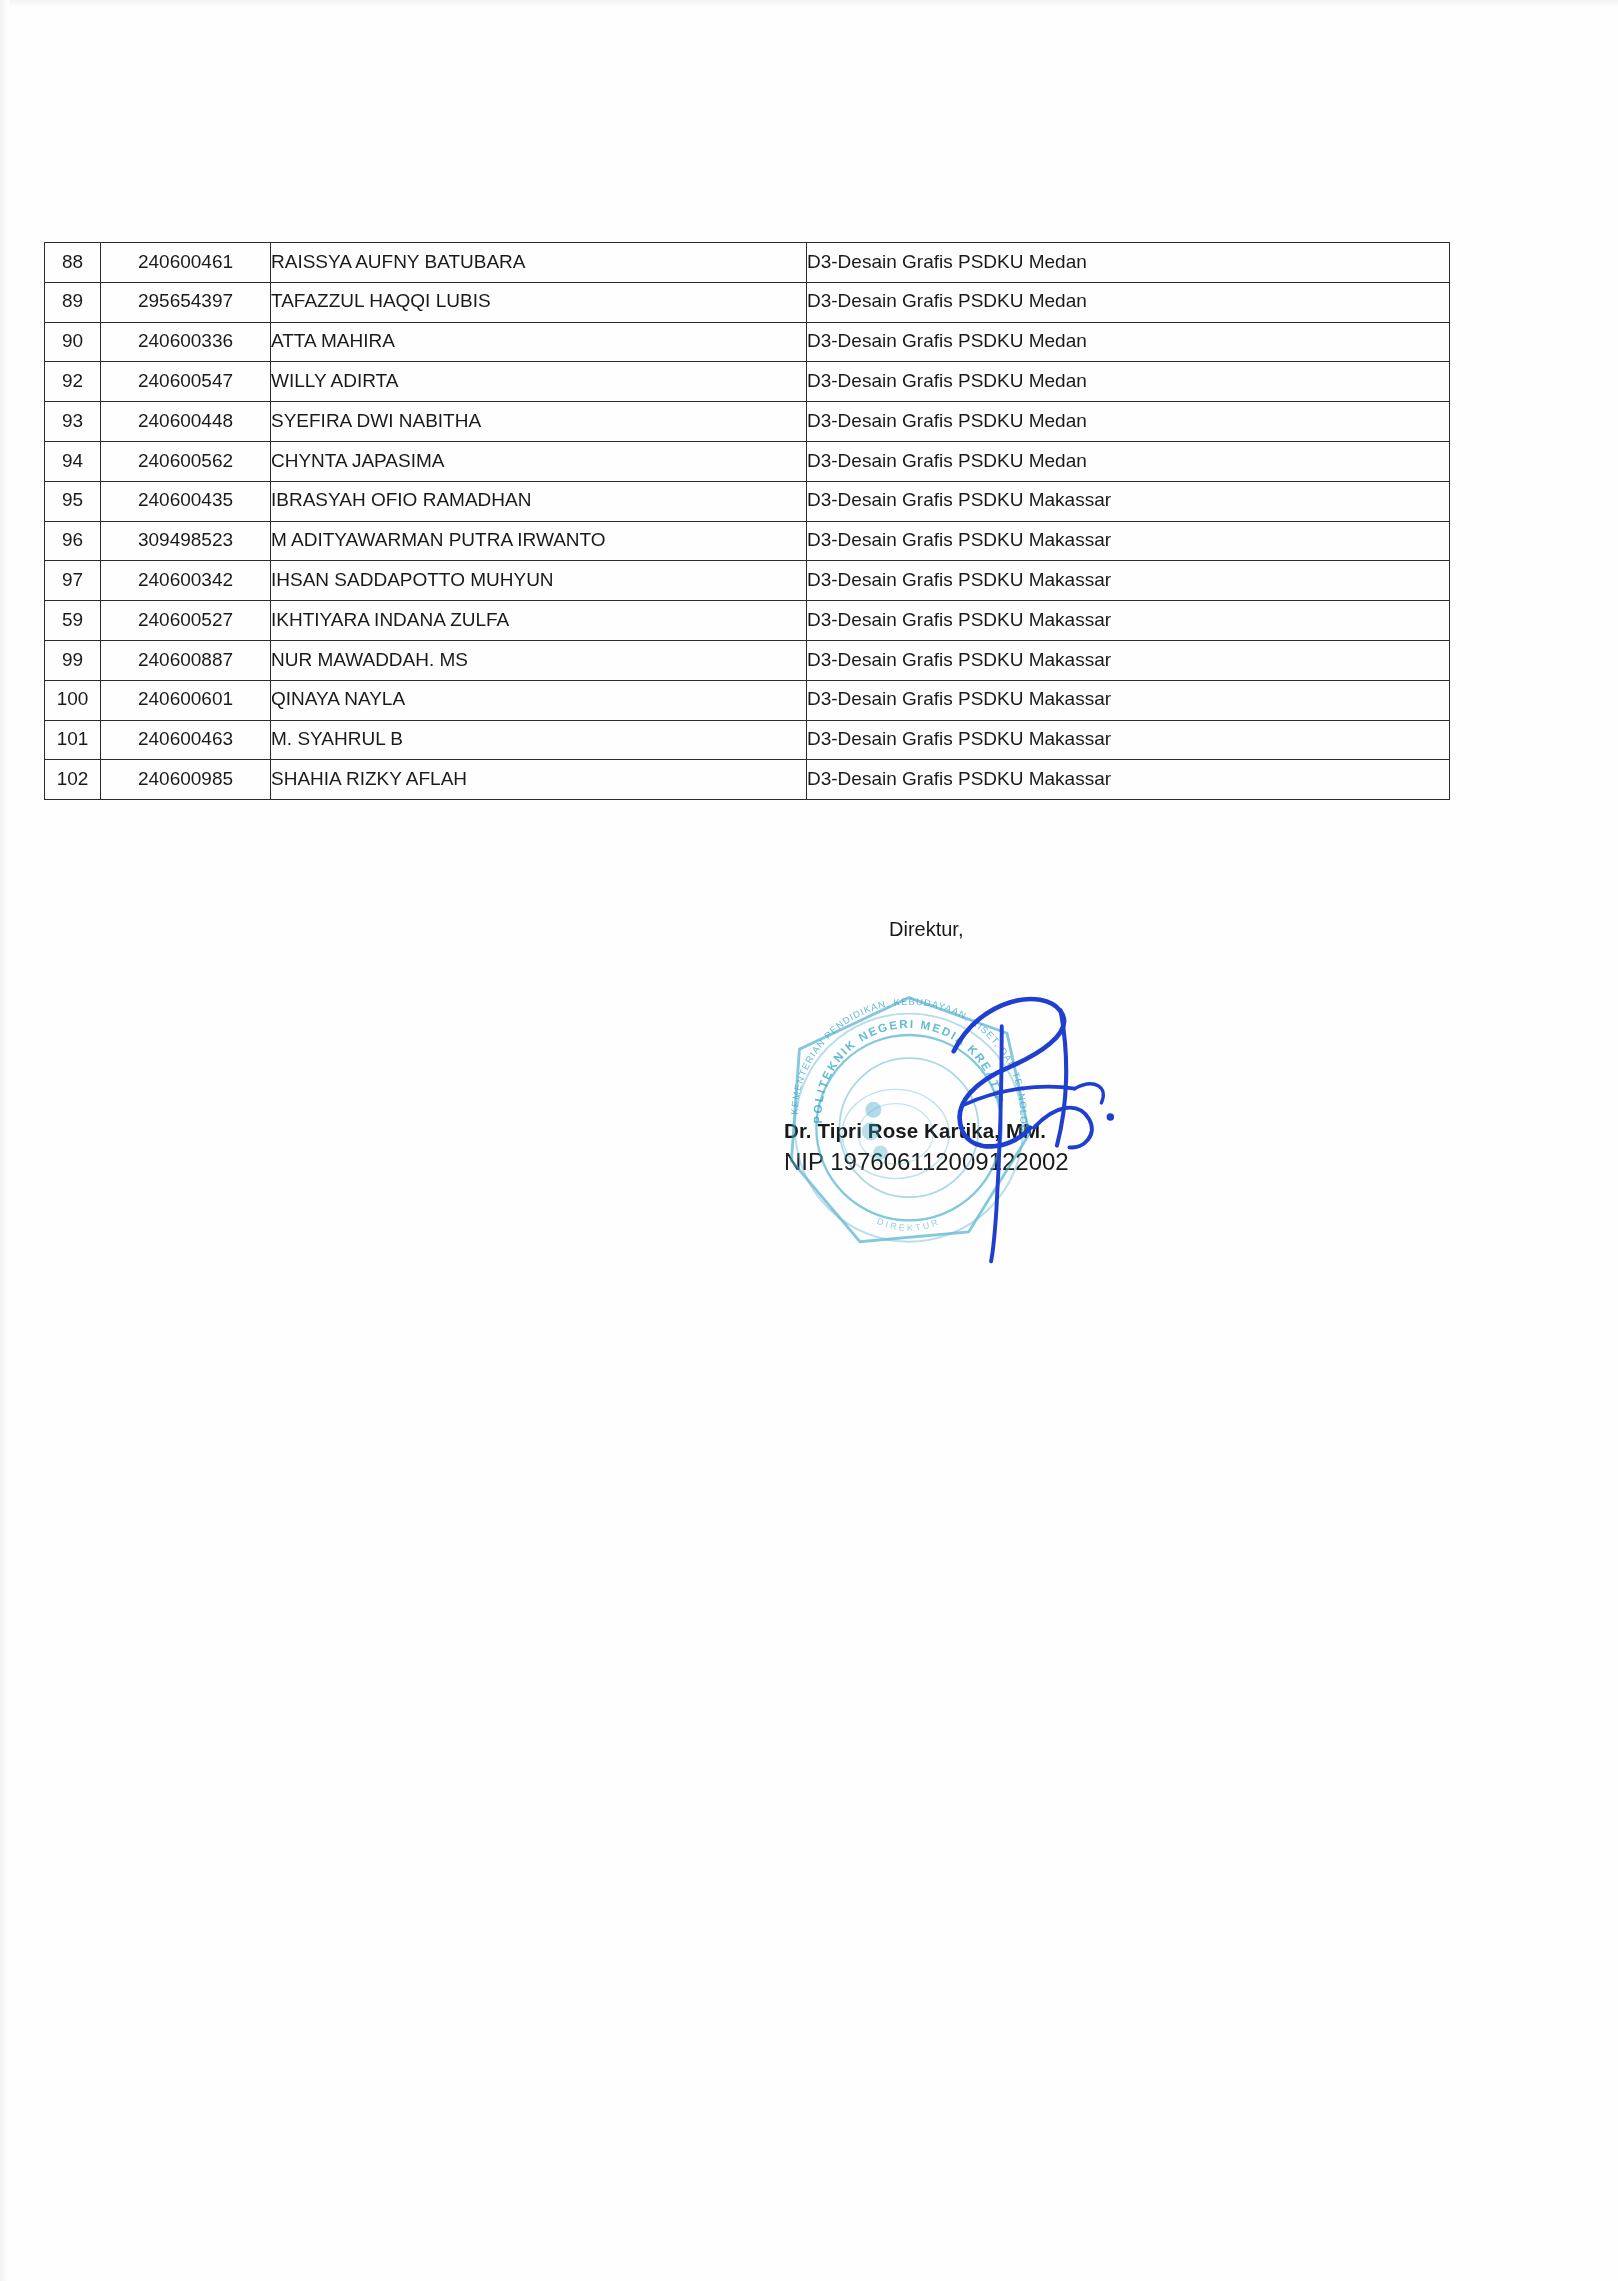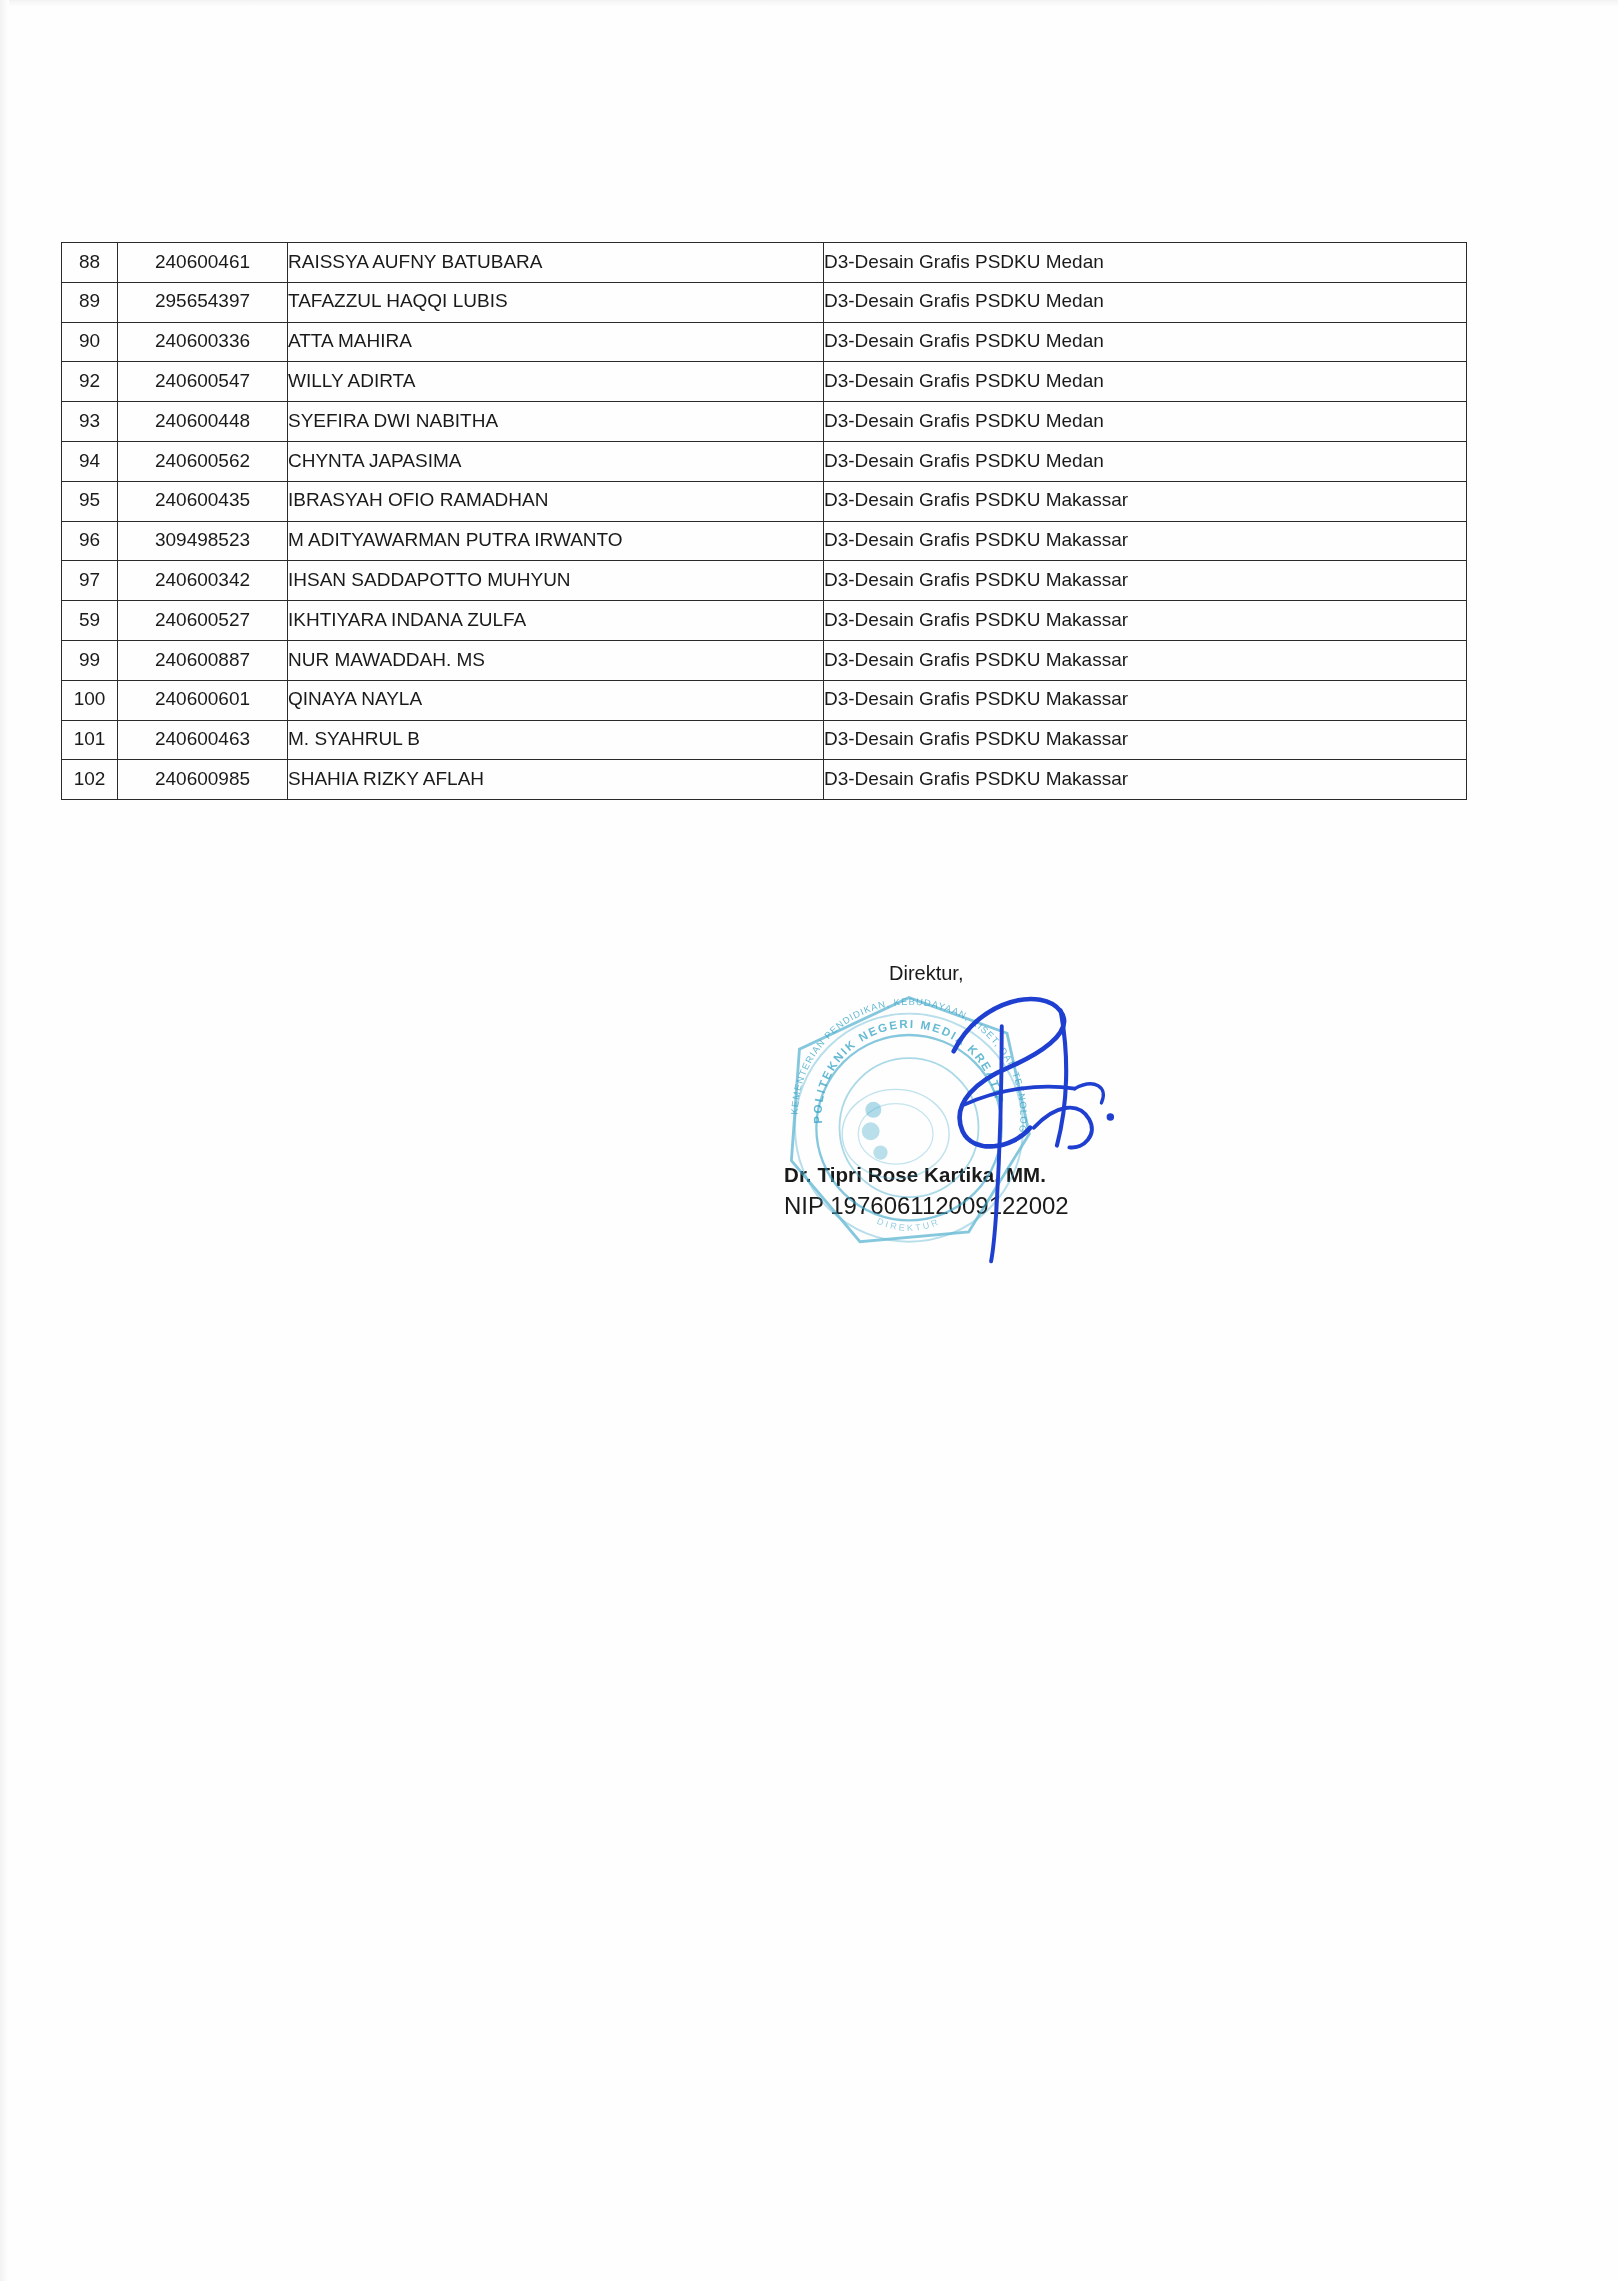--- a/index.html
+++ b/index.html
@@ -20,21 +20,21 @@
     position: absolute;
     left: 0; top: 0;
     width: 1618px;
     height: 2281px;
     background: #fefefe;
   }
 
   
   .table-wrap {
     position: absolute;
-    left: 61px;
+    left: 44px;
     top: 242px;
     width: 1406px;
   }
   table.roster {
     border-collapse: collapse;
     width: 100%;
     table-layout: fixed;
     font-size: 19px;
   }
   table.roster td {
@@ -63,21 +63,20 @@
     padding-left: 9px;
   }
 
   
   .sign-block {
     position: absolute;
     left: 784px;
     top: 918px;
     width: 624px;
     font-size: 19.6px;
-    margin-top: 44px;
   }
   .sign-title {
     padding-left: 105px;
     font-size: 20px;
   }
   .sign-space {
     height: 178px;
   }
   .sign-name {
     font-weight: bold;

